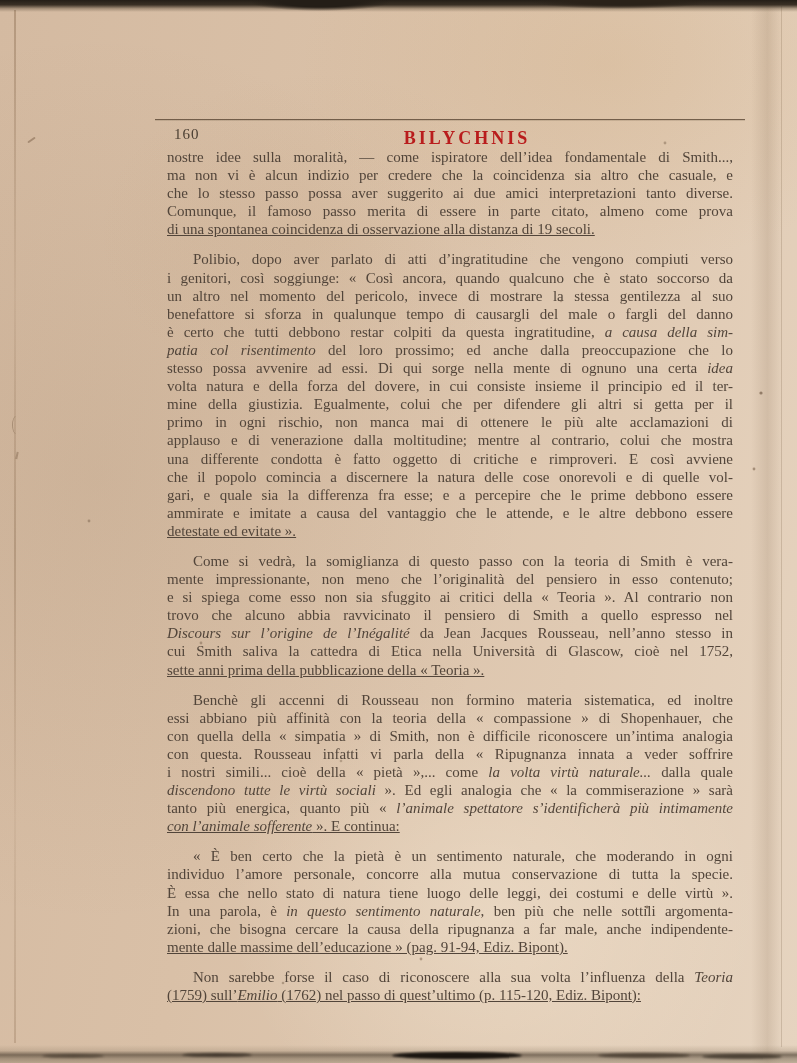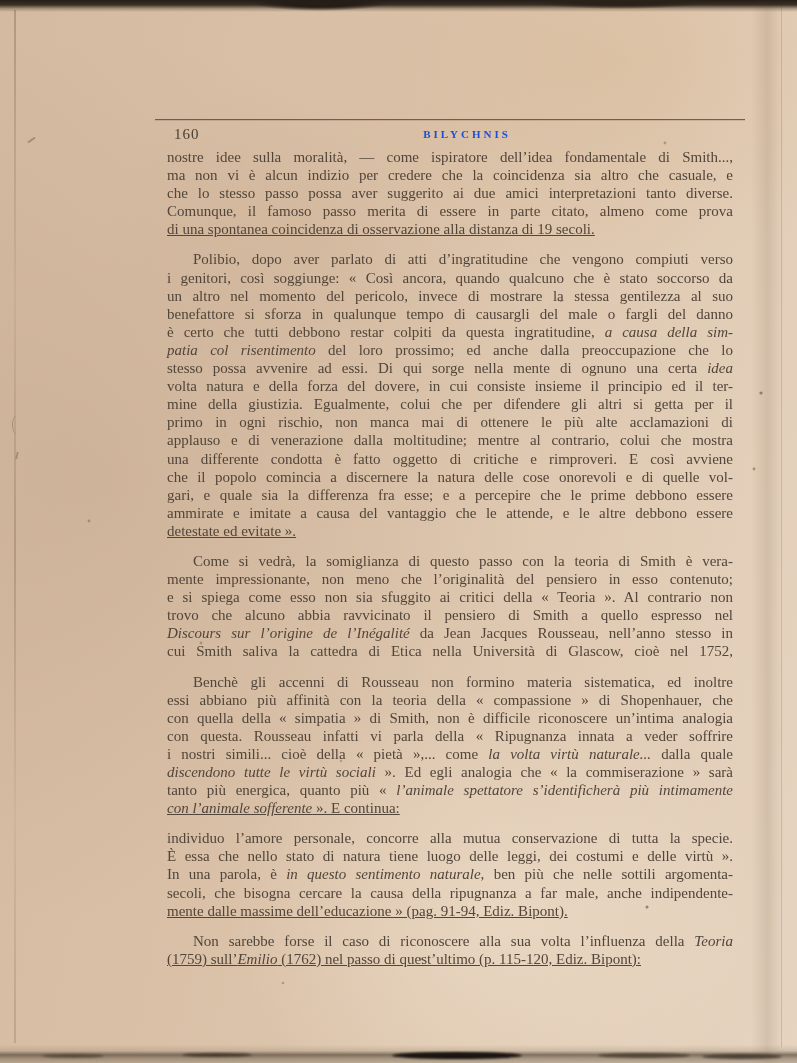--- a/index.html
+++ b/index.html
@@ -76,21 +76,21 @@
   .margin-mark1{position:absolute;left:27px;top:139px;width:9px;height:2px;
     background:rgba(110,85,60,0.45);transform:rotate(-35deg);border-radius:2px;}
   .margin-mark2{position:absolute;left:12px;top:416px;width:7px;height:18px;
     border-left:1.5px solid rgba(110,85,60,0.40);border-radius:50%;}
   .margin-mark3{position:absolute;left:16px;top:452px;width:2px;height:7px;
     background:rgba(110,85,60,0.38);transform:rotate(12deg);}
   
   .page-header{position:absolute;left:172px;top:96px;width:590px;height:21px;color:var(--ink);margin-top:30px;}
   .pageno{position:absolute;left:2px;top:0;font-size:15px;letter-spacing:1px;color:#4c4034;}
   .jtitle{position:absolute;left:0;right:0;top:2px;text-align:center;
-    font-size:11px;font-weight:bold;letter-spacing:3px;color:#1d4ed8;}
+    font-size:18px;font-weight:bold;letter-spacing:3px;color:#b91c1c;}
   .header-rule{position:absolute;left:155px;top:119px;width:590px;height:1px;
     background:rgba(96,76,58,0.85);box-shadow:0 1px 0 rgba(96,76,58,0.18);}
   
   .text-block{
     position:absolute;left:155px;top:136px;width:590px;
     font-size:15px;line-height:18.1px;color:var(--ink);
     text-rendering:optimizeLegibility;
   }
   .para{margin:12px;}
   .line{text-align:justify;text-align-last:justify;white-space:normal;}
@@ -143,36 +143,38 @@
       <div class="line"><span>ammirate e imitate a causa del vantaggio che le attende, e le altre debbono essere</span></div>
       <div class="line last"><span>detestate ed evitate ».</span></div>
     </div>
     <div class="para">
       <div class="line first"><span>Come si vedrà, la somiglianza di questo passo con la teoria di Smith è vera-</span></div>
       <div class="line"><span>mente impressionante, non meno che l’originalità del pensiero in esso contenuto;</span></div>
       <div class="line"><span>e si spiega come esso non sia sfuggito ai critici della « Teoria ». Al contrario non</span></div>
       <div class="line"><span>trovo che alcuno abbia ravvicinato il pensiero di Smith a quello espresso nel</span></div>
       <div class="line"><span class="it">Discours sur l’origine de l’Inégalité</span><span> da Jean Jacques Rousseau, nell’anno stesso in</span></div>
       <div class="line"><span>cui Smith saliva la cattedra di Etica nella Università di Glascow, cioè nel 1752,</span></div>
+      <div class="line last"><span>sette anni prima della pubblicazione della « Teoria ».</span></div>
     </div>
     <div class="para">
       <div class="line first"><span>Benchè gli accenni di Rousseau non formino materia sistematica, ed inoltre</span></div>
       <div class="line"><span>essi abbiano più affinità con la teoria della « compassione » di Shopenhauer, che</span></div>
       <div class="line"><span>con quella della « simpatia » di Smith, non è difficile riconoscere un’intima analogia</span></div>
       <div class="line"><span>con questa. Rousseau infatti vi parla della « Ripugnanza innata a veder soffrire</span></div>
       <div class="line"><span>i nostri simili... cioè della « pietà »,... come </span><span class="it">la volta virtù naturale...</span><span> dalla quale</span></div>
       <div class="line"><span class="it">discendono tutte le virtù sociali</span><span> ». Ed egli analogia che « la commiserazione » sarà</span></div>
       <div class="line"><span>tanto più energica, quanto più « </span><span class="it">l’animale spettatore s’identificherà più intimamente</span></div>
       <div class="line last"><span class="it">con l’animale sofferente</span><span> ». E continua:</span></div>
     </div>
     <div class="para">
+      <div class="line first"><span>« È ben certo che la pietà è un sentimento naturale, che moderando in ogni</span></div>
       <div class="line"><span>individuo l’amore personale, concorre alla mutua conservazione di tutta la specie.</span></div>
       <div class="line"><span>È essa che nello stato di natura tiene luogo delle leggi, dei costumi e delle virtù ».</span></div>
       <div class="line"><span>In una parola, è </span><span class="it">in questo sentimento naturale</span><span>, ben più che nelle sottili argomenta-</span></div>
-      <div class="line"><span>secoli, che bisogna cercare la causa della ripugnanza a far male, anche indipendente-</span></div>
+      <div class="line"><span>zioni, che bisogna cercare la causa della ripugnanza a far male, anche indipendente-</span></div>
       <div class="line last"><span>mente dalle massime dell’educazione » (pag. 91-94, Ediz. Bipont).</span></div>
     </div>
     <div class="para">
       <div class="line first"><span>Non sarebbe forse il caso di riconoscere alla sua volta l’influenza della </span><span class="it">Teoria</span></div>
       <div class="line last"><span>(1759) sull’</span><span class="it">Emilio</span><span> (1762) nel passo di quest’ultimo (p. 115-120, Ediz. Bipont):</span></div>
     </div>
   </main>
 
 <div class="edge-top"></div>
 <div class="edge-bottom">

